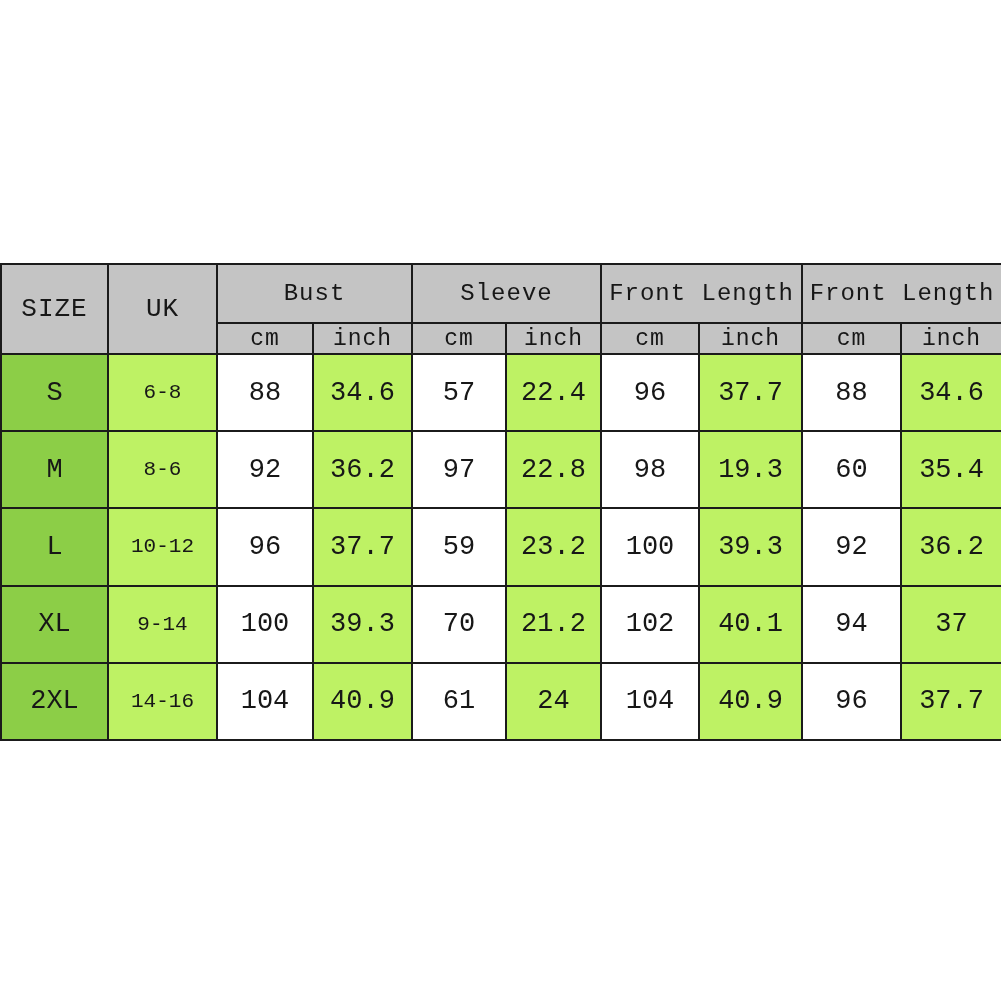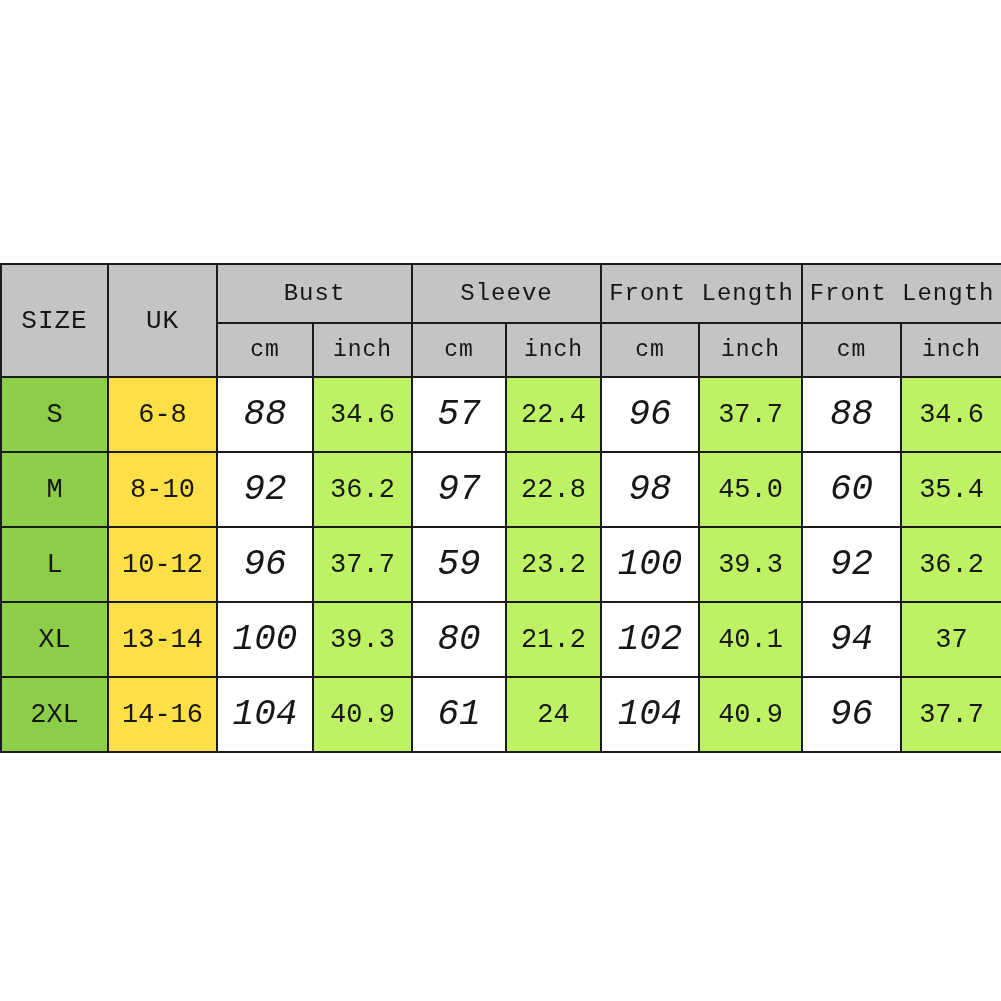--- a/index.html
+++ b/index.html
@@ -55,45 +55,44 @@
     background: #c4c4c4;
     font-size: 26px;
     letter-spacing: 1px;
   }
   
   .c-size {
     background: #8cce47;
     font-size: 27px;
   }
   .c-uk {
-    background: #fde047;
-    font-size: 27px;
+    background: #bef264;
+    font-size: 21px;
   }
   .c-cm {
     background: #ffffff;
-    font-size: 36px;
-    font-style: italic;
+    font-size: 27px;
   }
   .c-inch {
     background: #bef264;
     font-size: 27px;
   }
   
   col.col-size   { width: 107px; }
   col.col-uk     { width: 109px; }
   col.col-bcm    { width: 96px; }
   col.col-binch  { width: 99px; }
   col.col-scm    { width: 94px; }
   col.col-sinch  { width: 95px; }
   col.col-fcm    { width: 98px; }
   col.col-finch  { width: 103px; }
   col.col-kcm    { width: 99px; }
   col.col-kinch  { width: 101px; }
   .row-head-top { height: 59px; }
-  .row-head-bot { height: 54px; }
+  .row-head-bot { height: 31px; }
   .row-data { height: 75px; }
 </style>
 </head>
 <body>
 
 <div id="canvas">
 
   <div id="size-chart-wrap">
     <table class="size-chart">
       <colgroup>
@@ -136,48 +135,48 @@
           <td class="c-inch">34.6</td>
           <td class="c-cm">57</td>
           <td class="c-inch">22.4</td>
           <td class="c-cm">96</td>
           <td class="c-inch">37.7</td>
           <td class="c-cm">88</td>
           <td class="c-inch">34.6</td>
         </tr>
         <tr class="row-data">
           <td class="c-size">M</td>
-          <td class="c-uk">8-10</td>
+          <td class="c-uk">8-6</td>
           <td class="c-cm">92</td>
           <td class="c-inch">36.2</td>
           <td class="c-cm">97</td>
           <td class="c-inch">22.8</td>
           <td class="c-cm">98</td>
-          <td class="c-inch">45.0</td>
+          <td class="c-inch">19.3</td>
           <td class="c-cm">60</td>
           <td class="c-inch">35.4</td>
         </tr>
         <tr class="row-data">
           <td class="c-size">L</td>
           <td class="c-uk">10-12</td>
           <td class="c-cm">96</td>
           <td class="c-inch">37.7</td>
           <td class="c-cm">59</td>
           <td class="c-inch">23.2</td>
           <td class="c-cm">100</td>
           <td class="c-inch">39.3</td>
           <td class="c-cm">92</td>
           <td class="c-inch">36.2</td>
         </tr>
         <tr class="row-data">
           <td class="c-size">XL</td>
-          <td class="c-uk">13-14</td>
+          <td class="c-uk">9-14</td>
           <td class="c-cm">100</td>
           <td class="c-inch">39.3</td>
-          <td class="c-cm">80</td>
+          <td class="c-cm">70</td>
           <td class="c-inch">21.2</td>
           <td class="c-cm">102</td>
           <td class="c-inch">40.1</td>
           <td class="c-cm">94</td>
           <td class="c-inch">37</td>
         </tr>
         <tr class="row-data">
           <td class="c-size">2XL</td>
           <td class="c-uk">14-16</td>
           <td class="c-cm">104</td>

